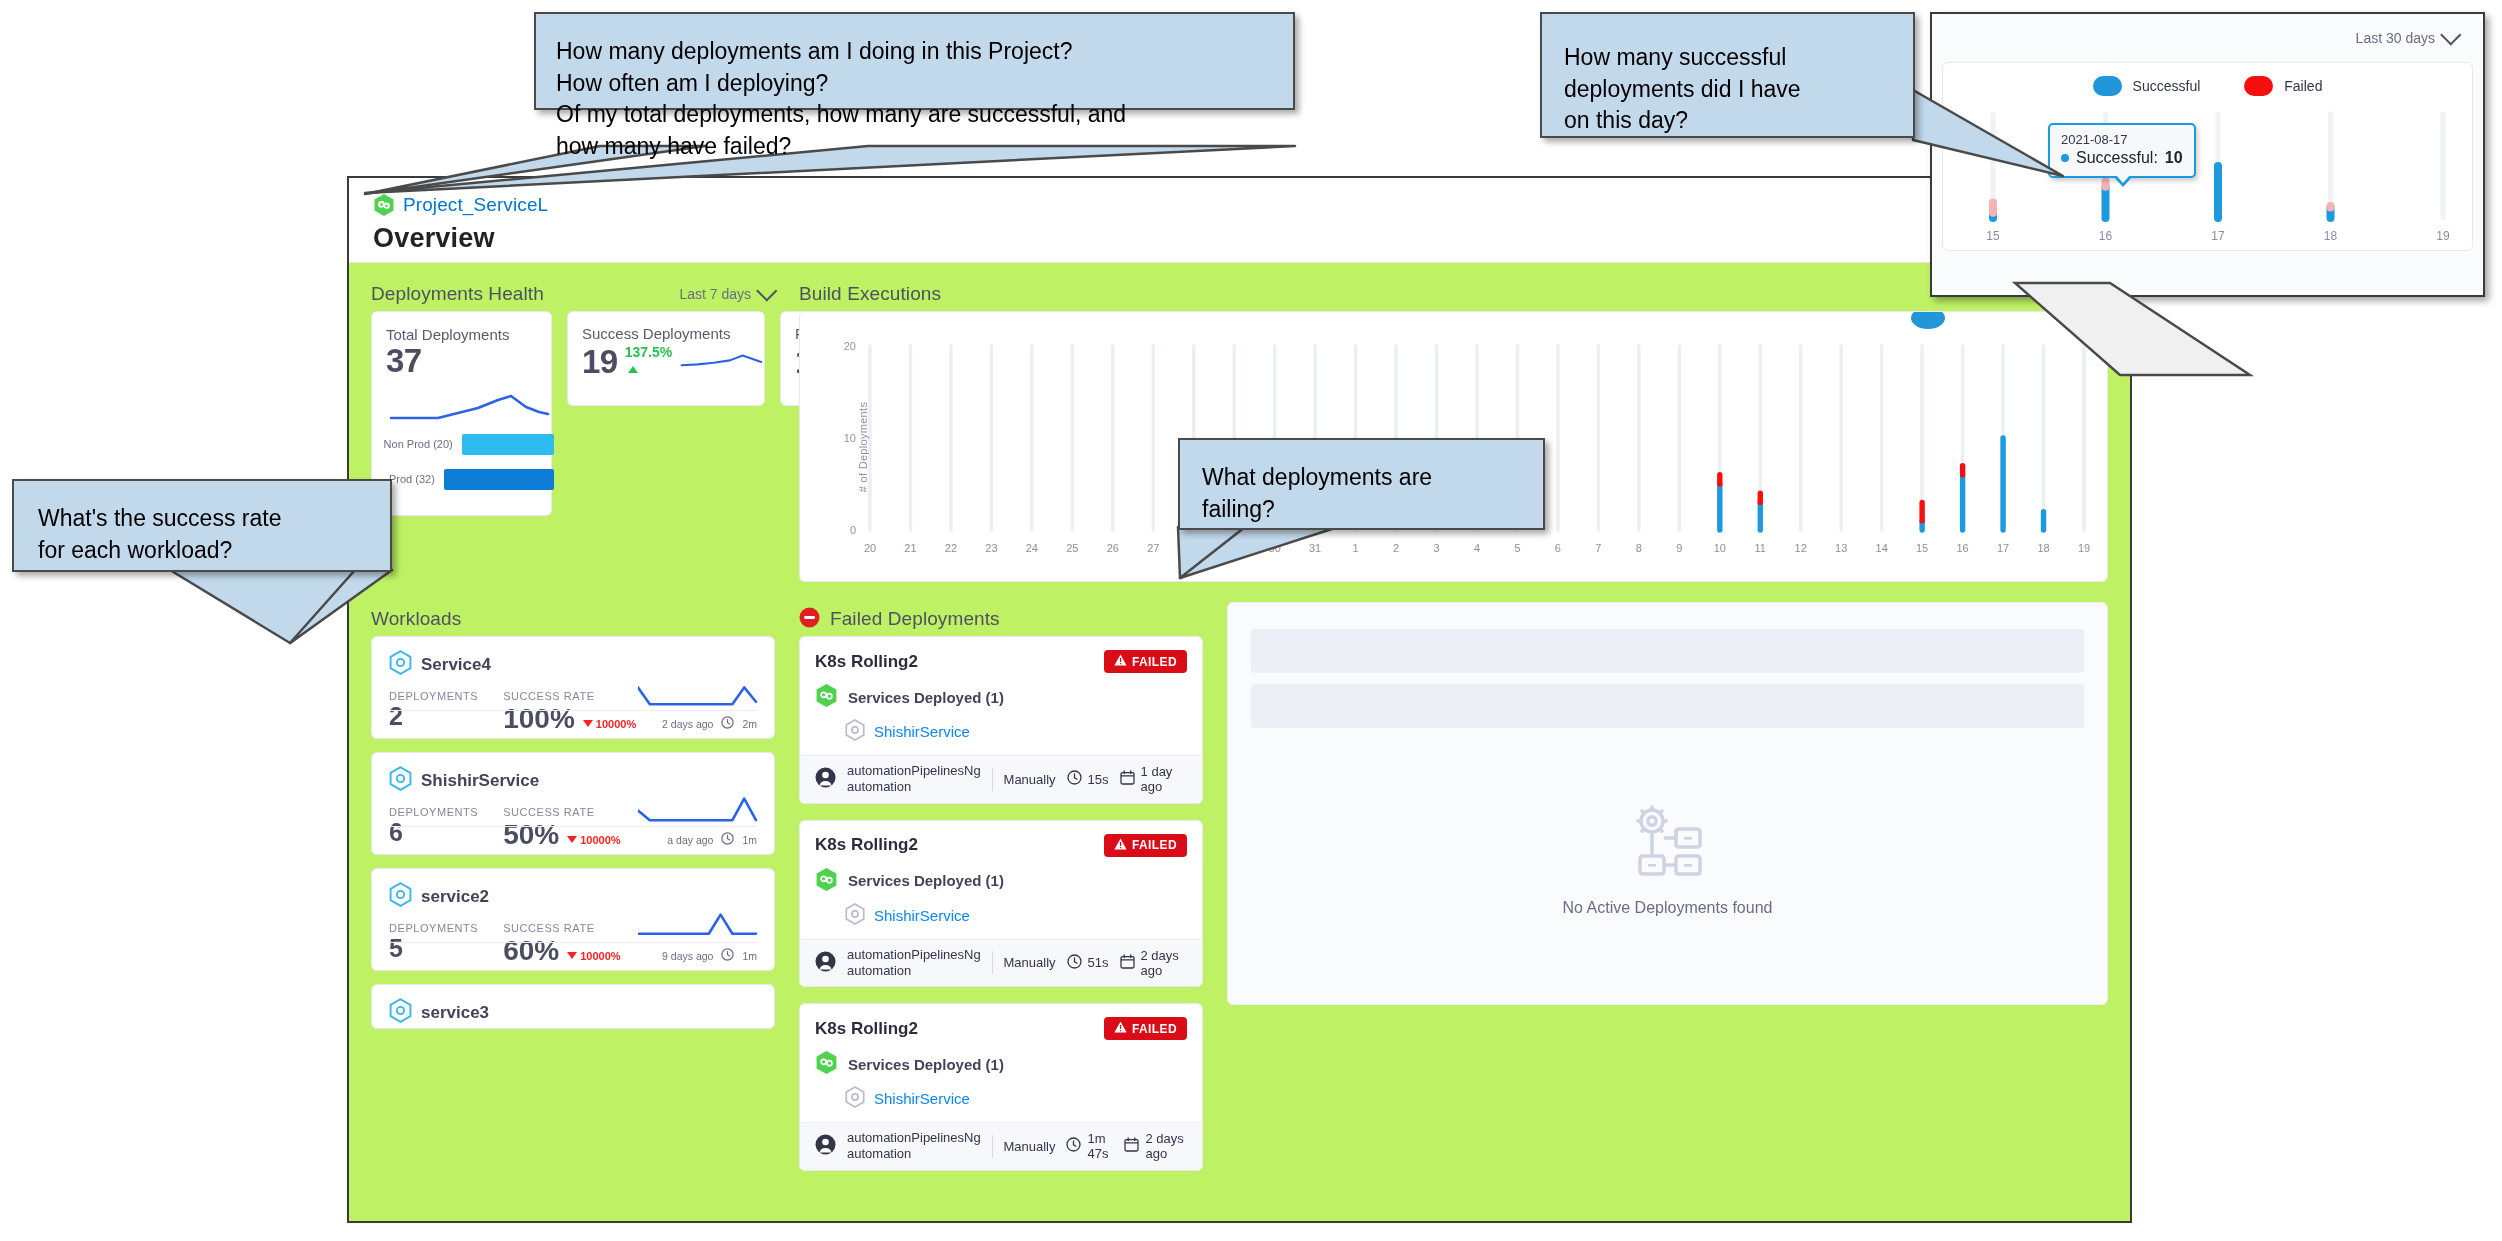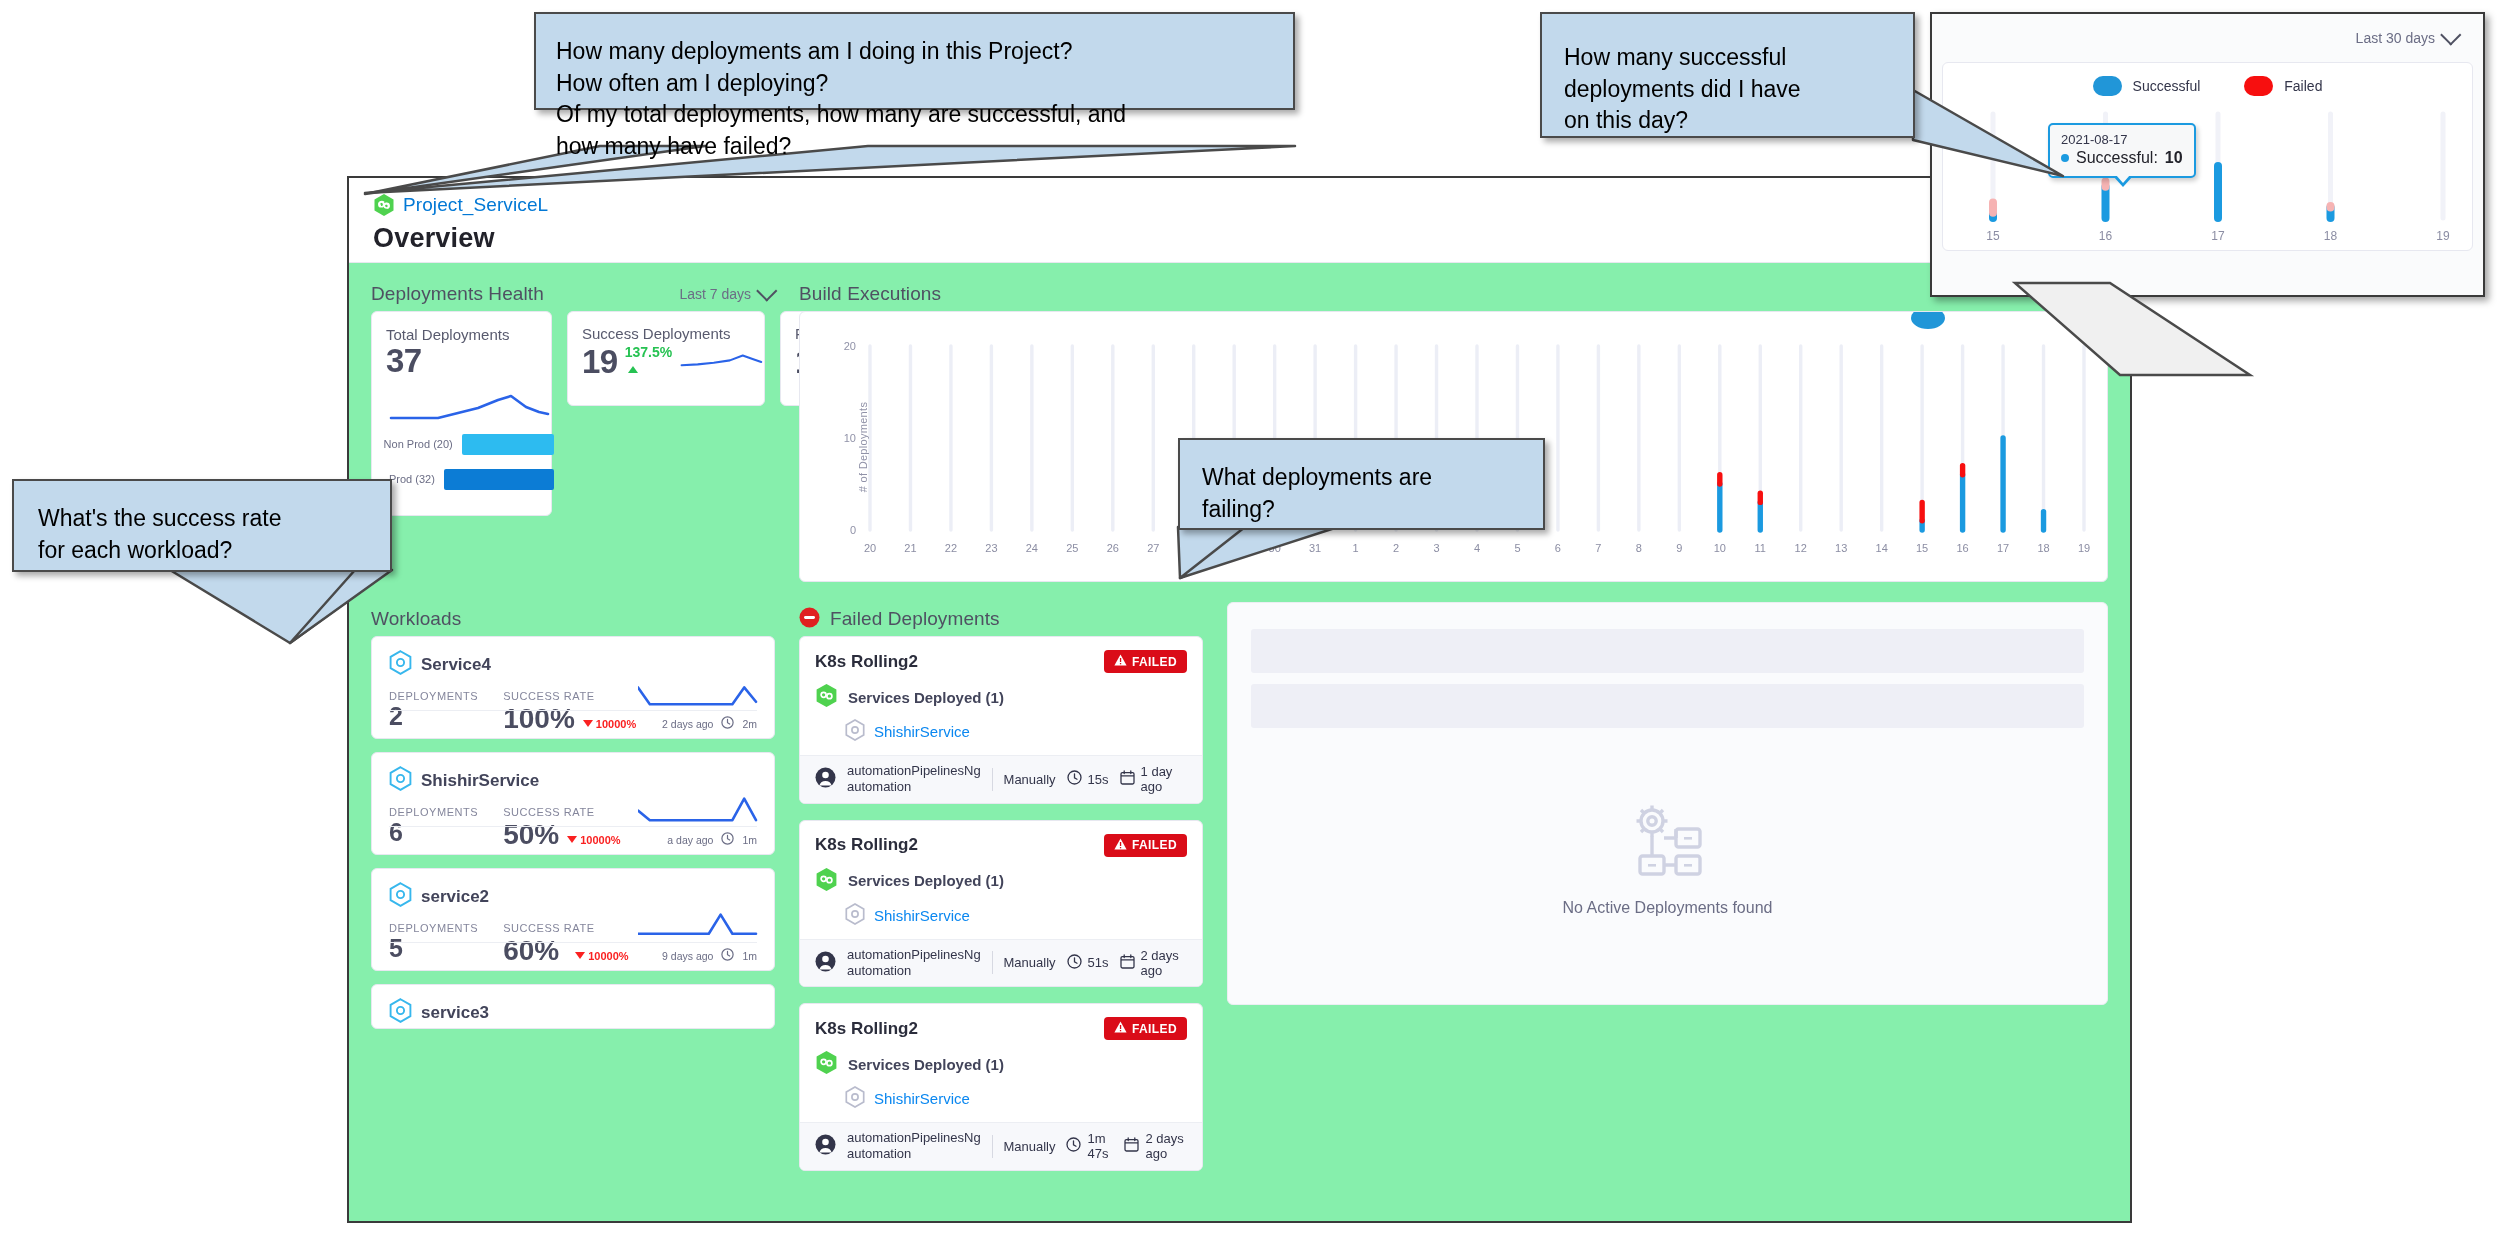--- a/index.html
+++ b/index.html
@@ -6,21 +6,21 @@
   body{
     width:2502px;height:1241px;position:relative;overflow:hidden;
     background:#ffffff;
     font-family:"Liberation Sans", sans-serif;
     -webkit-font-smoothing:antialiased;
   }
 
   
   #app-window{
     position:absolute;left:347px;top:176px;width:1785px;height:1047px;
-    background:#86efac;border:2px solid #3a3a3a;box-sizing:border-box;overflow:hidden;
+    background:#bef264;border:2px solid #3a3a3a;box-sizing:border-box;overflow:hidden;
   }
   #app-header{
     height:85px;background:#ffffff;padding:14px 0 0 24px;box-sizing:border-box;
     border-bottom:1px solid #e8e8ef;
   }
   .breadcrumb{display:flex;align-items:center;gap:8px;height:26px;}
   .bc-label{color:#0278d5;font-size:19px;letter-spacing:.1px;}
   .hexicon{width:22px;height:24px;display:inline-block;position:relative;flex:0 0 auto;}
   .page-title{font-size:27px;font-weight:bold;color:#22222a;margin-top:5px;letter-spacing:.2px;}
 
@@ -381,21 +381,21 @@
                   </svg></span>
                 <span>service2</span>
               </div>
               <div class="wl-stats">
                 <div>
                   <div class="stat-cap">DEPLOYMENTS</div>
                   <div class="stat-val">5</div>
                 </div>
                 <div>
                   <div class="stat-cap">SUCCESS RATE</div>
-                  <div style="display:flex;align-items:flex-end;gap:16px;text-align:center;">
+                  <div style="display:flex;align-items:flex-end;gap:8px;text-align:center;">
                     <span class="stat-val pct">60%</span>
                     <span class="wl-delta" style="margin-bottom:5px;"><span class="tri-dn"></span>10000%</span>
                   </div>
                 </div>
               </div>
               <svg class="wl-spark" width="120" height="38" viewBox="0 0 120 38">
                 <polyline points="0.0,26.8 11.8,26.8 23.6,26.8 35.4,26.8 47.2,26.8 59.0,26.8 70.8,26.8 82.6,7.6 94.4,26.8 106.2,26.8 118.0,26.8" fill="none" stroke="#2a63e8" stroke-width="2.6" stroke-linejoin="round" stroke-linecap="round"></polyline>
               </svg>
               <div class="wl-foot">
                 <span>9 days ago</span>

